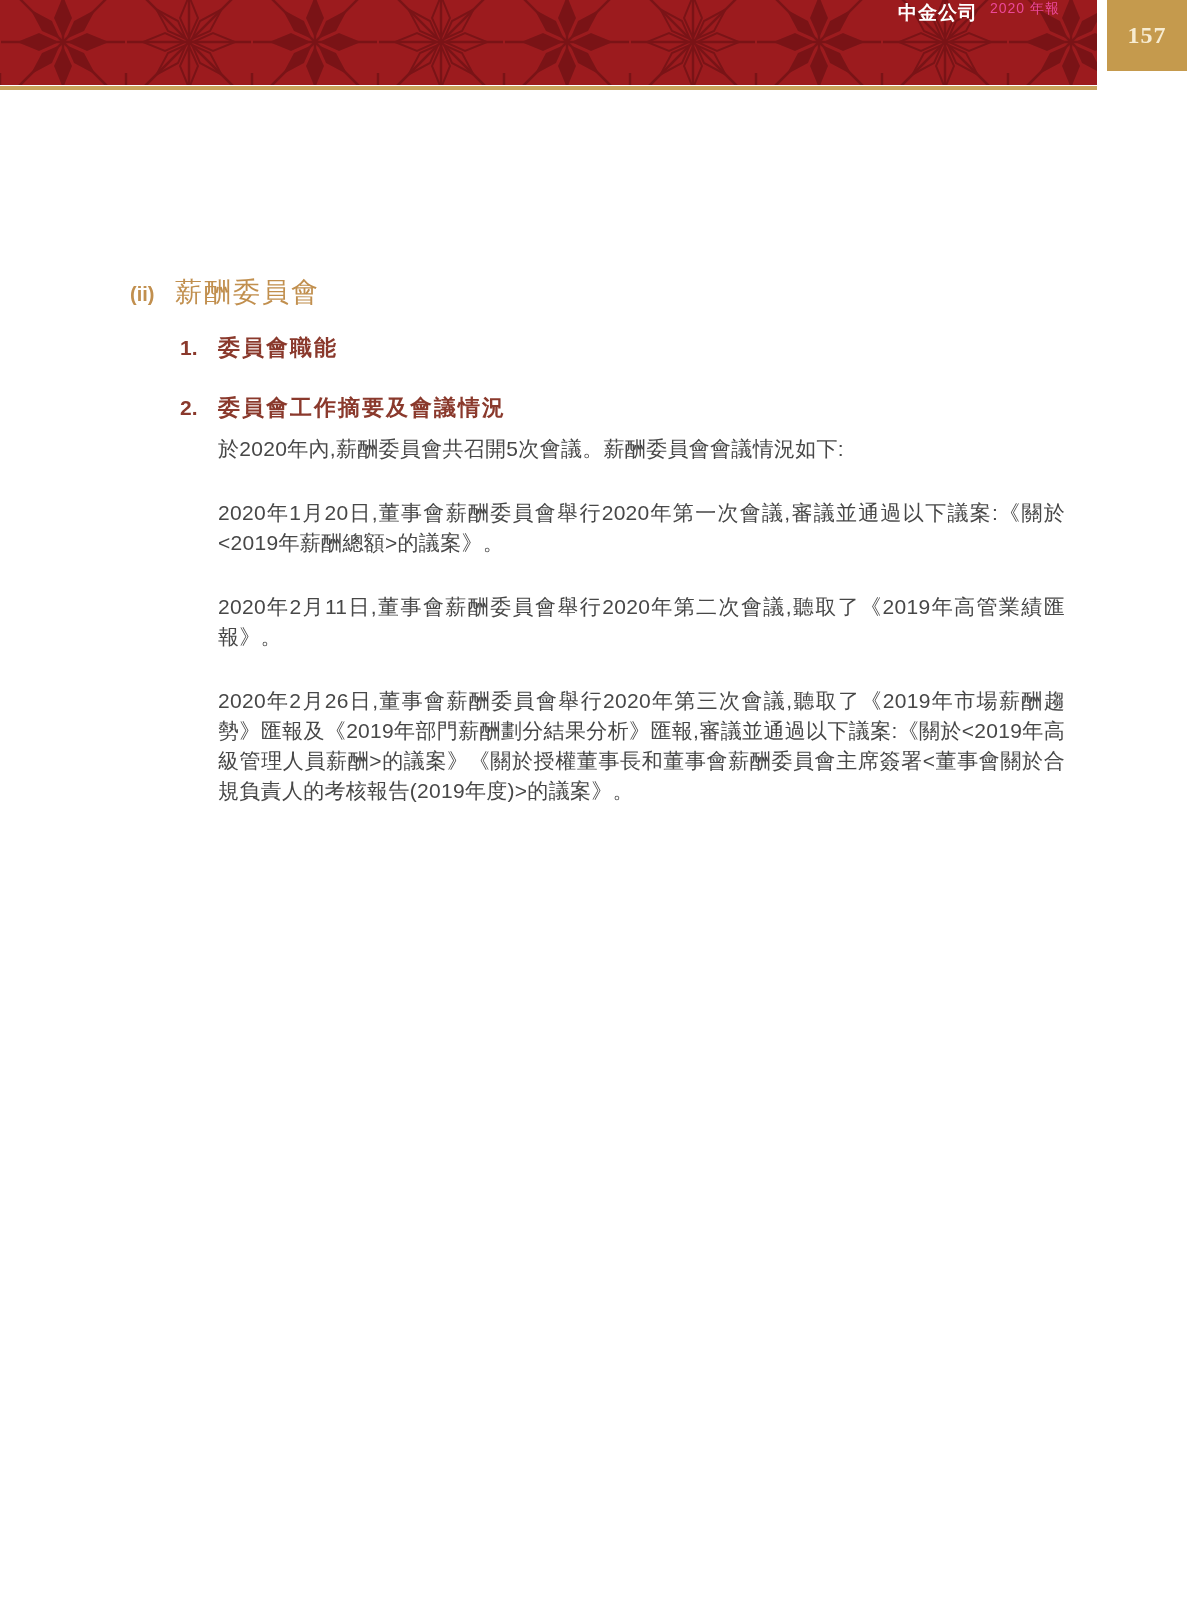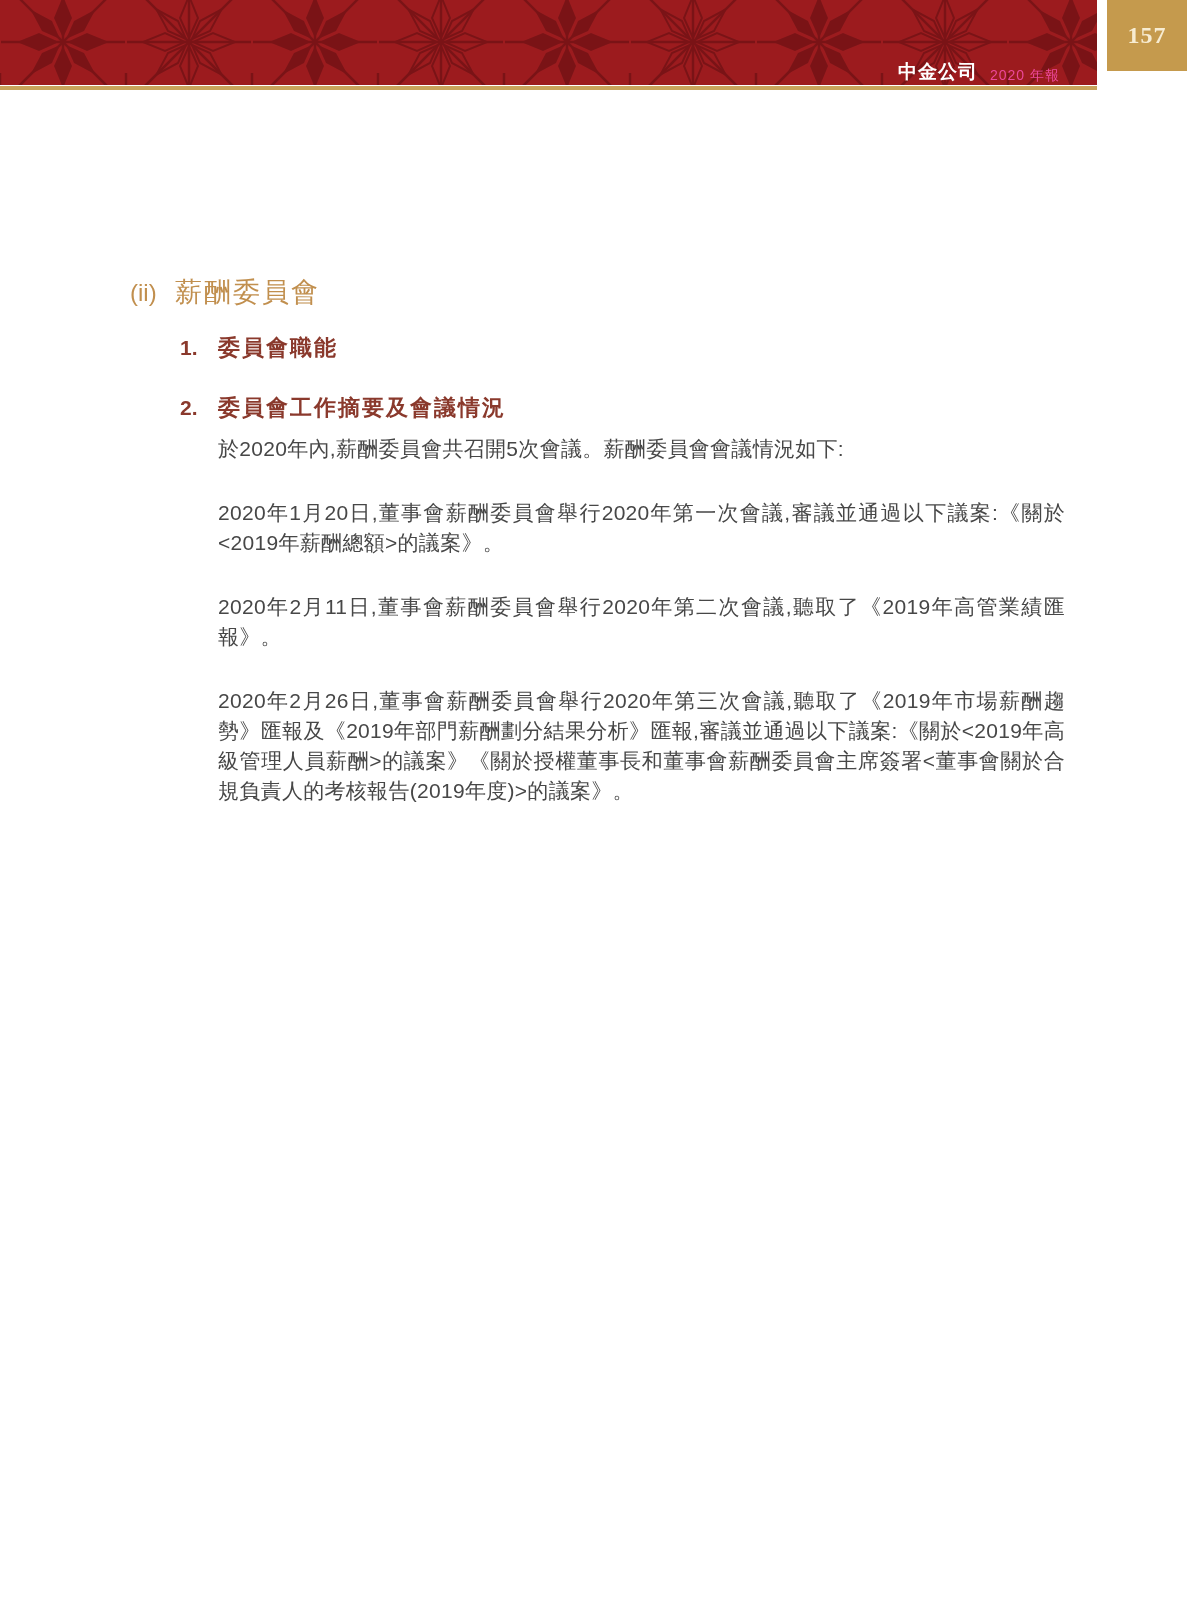--- a/index.html
+++ b/index.html
@@ -14,21 +14,21 @@
 
   
   .banner {
     position: absolute; left: 0; top: 0;
     width: 1097px; height: 85px;
     overflow: hidden;
   }
   .banner svg { display: block; }
   .banner-text {
     position: absolute; right: 37px; top: 0; height: 85px;
-    display: flex; align-items: flex-end; gap: 12px;
+    display: flex; align-items: flex-start; gap: 12px;
     z-index: 2;
   }
   .banner-company { color: #ffffff; font-weight: 700; font-size: 19px; letter-spacing: 1px; }
   .banner-report  { color: #ec4899; font-weight: 400; font-size: 14px; letter-spacing: 1px; }
   .gold-rule {
     position: absolute; left: 0; top: 86px;
     width: 1097px; height: 4px;
     background: #c8a35b;
   }
   .page-number-box {
@@ -44,21 +44,21 @@
   }
 
   
   main { position: absolute; left: 0; top: 90px; width: 1190px; }
 
   .section-heading {
     margin: 184px 0 0 130px;
     display: flex; align-items: baseline;
     color: #c18f4e;
   }
-  .section-marker { width: 45px; font-weight: 400; font-size: 24px; }
+  .section-marker { width: 45px; font-weight: 700; font-size: 20px; }
   .section-title  { margin: 0; font-weight: 400; font-size: 27px; letter-spacing: 2px; }
 
   .sub-head {
     display: flex; align-items: baseline;
     margin: 0 0 0 180px;
     color: #8a392c;
   }
   .sub-head-1 { margin-top: 23px; }
   .sub-head-2 { margin-top: 30px; }
   .sub-num   { width: 38px; font-weight: 700; font-size: 21px; }

